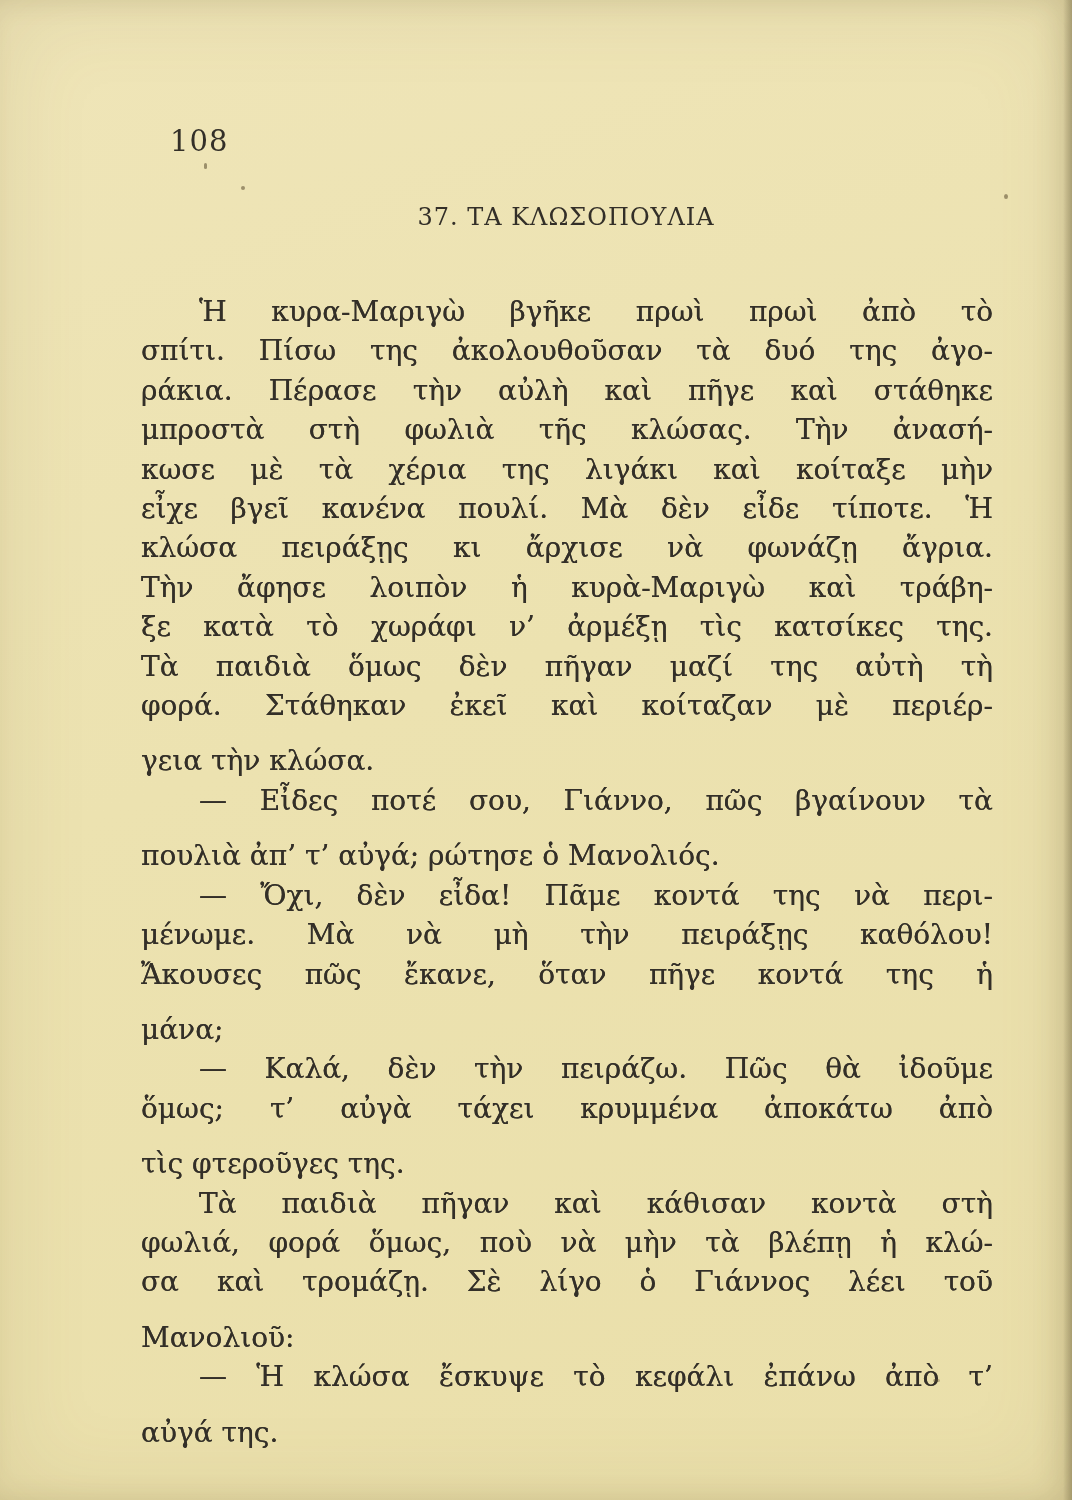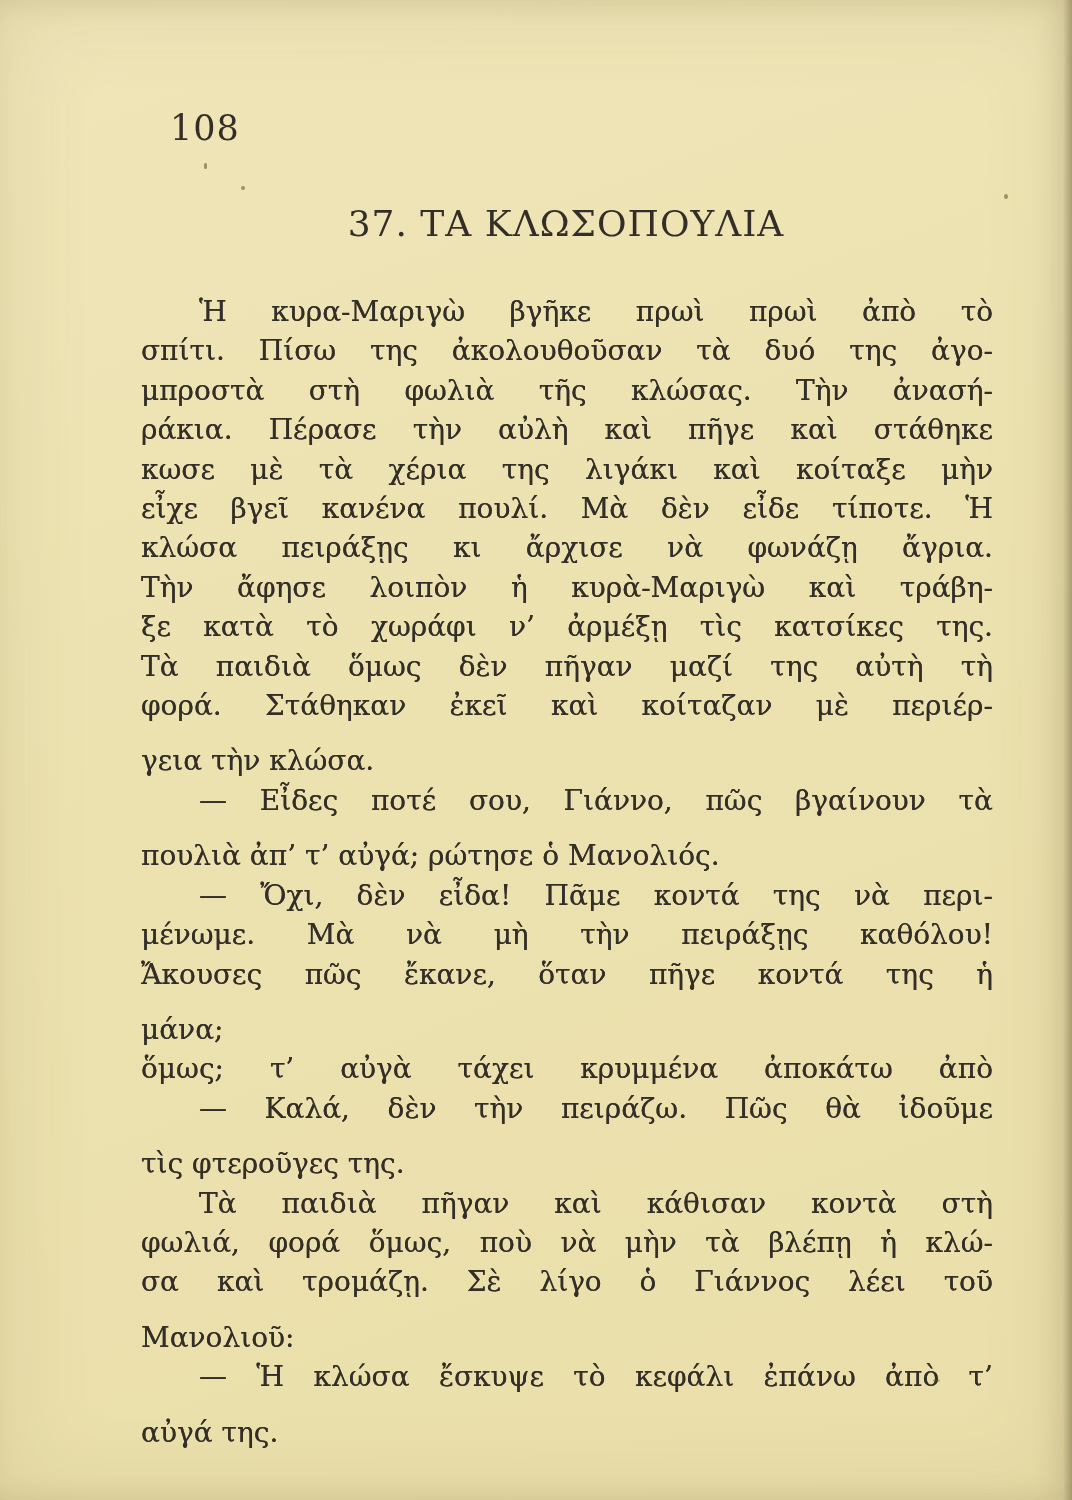--- a/index.html
+++ b/index.html
@@ -20,31 +20,31 @@
   }
   .page-edge-right {
     position: absolute;
     top: 0; right: 0;
     width: 9px; height: 100%;
     background: linear-gradient(to right, rgba(0,0,0,0), rgba(100, 90, 58, 0.38));
   }
   .page-number {
     position: absolute;
     left: 170px;
-    top: 108px;
-    font-size: 35px;
+    top: 124px;
+    font-size: 29px;
     letter-spacing: 1px;
   }
   .story-title {
     position: absolute;
     left: 140px;
     top: 203px;
     width: 852px;
     text-align: center;
-    font-size: 36px;
+    font-size: 24px;
     letter-spacing: 1px;
     white-space: nowrap;
   }
   .text-body {
     position: absolute;
     left: 141px;
     top: 292px;
     width: 852px;
     font-size: 28px;
     line-height: 39.4px;
@@ -69,44 +69,44 @@
 
 <div class="page">
   <div class="page-number">108</div>
 
   <div class="story-title">37. ΤΑ ΚΛΩΣΟΠΟΥΛΙΑ</div>
 
   <div class="text-body">
       <div class="para">
         <div class="line first">Ἡ κυρα-Μαριγὼ βγῆκε πρωὶ πρωὶ ἀπὸ τὸ</div>
         <div class="line">σπίτι. Πίσω της ἀκολουθοῦσαν τὰ δυό της ἀγο-</div>
+        <div class="line">ράκια. Πέρασε τὴν αὐλὴ καὶ πῆγε καὶ στάθηκε</div>
         <div class="line">μπροστὰ στὴ φωλιὰ τῆς κλώσας. Τὴν ἀνασή-</div>
-        <div class="line">ράκια. Πέρασε τὴν αὐλὴ καὶ πῆγε καὶ στάθηκε</div>
         <div class="line">κωσε μὲ τὰ χέρια της λιγάκι καὶ κοίταξε μὴν</div>
         <div class="line">εἶχε βγεῖ κανένα πουλί. Μὰ δὲν εἶδε τίποτε. Ἡ</div>
         <div class="line">κλώσα πειράξῃς κι ἄρχισε νὰ φωνάζῃ ἄγρια.</div>
         <div class="line">Τὴν ἄφησε λοιπὸν ἡ κυρὰ-Μαριγὼ καὶ τράβη-</div>
         <div class="line">ξε κατὰ τὸ χωράφι ν’ ἀρμέξῃ τὶς κατσίκες της.</div>
         <div class="line">Τὰ παιδιὰ ὅμως δὲν πῆγαν μαζί της αὐτὴ τὴ</div>
         <div class="line">φορά. Στάθηκαν ἐκεῖ καὶ κοίταζαν μὲ περιέρ-</div>
         <div class="line last">γεια τὴν κλώσα.</div>
       </div>
       <div class="para">
         <div class="line first">— Εἶδες ποτέ σου, Γιάννο, πῶς βγαίνουν τὰ</div>
         <div class="line last">πουλιὰ ἀπ’ τ’ αὐγά; ρώτησε ὁ Μανολιός.</div>
       </div>
       <div class="para">
         <div class="line first">— Ὄχι, δὲν εἶδα! Πᾶμε κοντά της νὰ περι-</div>
         <div class="line">μένωμε. Μὰ νὰ μὴ τὴν πειράξῃς καθόλου!</div>
         <div class="line">Ἄκουσες πῶς ἔκανε, ὅταν πῆγε κοντά της ἡ</div>
         <div class="line last">μάνα;</div>
       </div>
       <div class="para">
+        <div class="line first">— Καλά, δὲν τὴν πειράζω. Πῶς θὰ ἰδοῦμε</div>
         <div class="line">ὅμως; τ’ αὐγὰ τάχει κρυμμένα ἀποκάτω ἀπὸ</div>
-        <div class="line first">— Καλά, δὲν τὴν πειράζω. Πῶς θὰ ἰδοῦμε</div>
         <div class="line last">τὶς φτεροῦγες της.</div>
       </div>
       <div class="para">
         <div class="line first">Τὰ παιδιὰ πῆγαν καὶ κάθισαν κοντὰ στὴ</div>
         <div class="line">φωλιά, φορά ὅμως, ποὺ νὰ μὴν τὰ βλέπῃ ἡ κλώ-</div>
         <div class="line">σα καὶ τρομάζῃ. Σὲ λίγο ὁ Γιάννος λέει τοῦ</div>
         <div class="line last">Μανολιοῦ:</div>
       </div>
       <div class="para">
         <div class="line first">— Ἡ κλώσα ἔσκυψε τὸ κεφάλι ἐπάνω ἀπὸ τ’</div>

